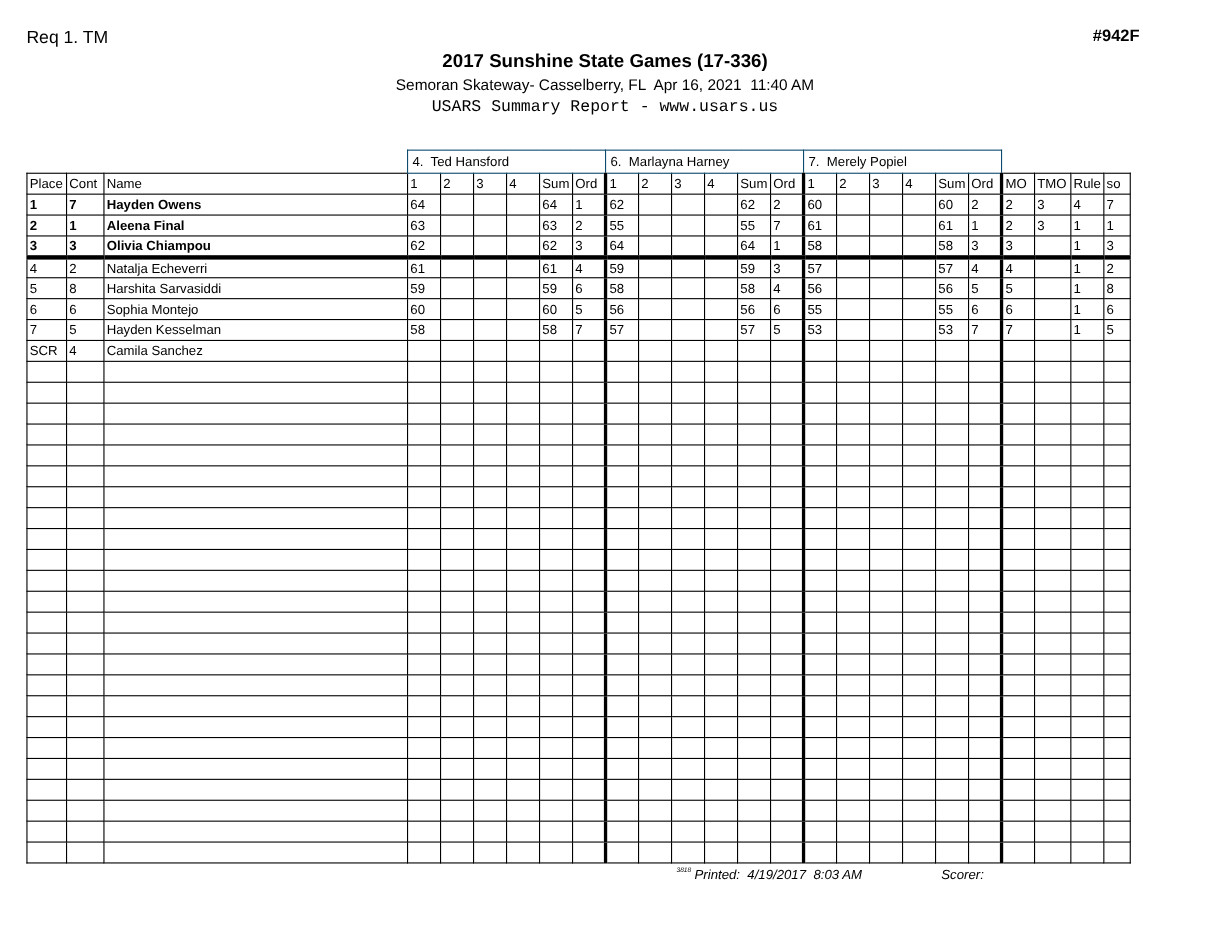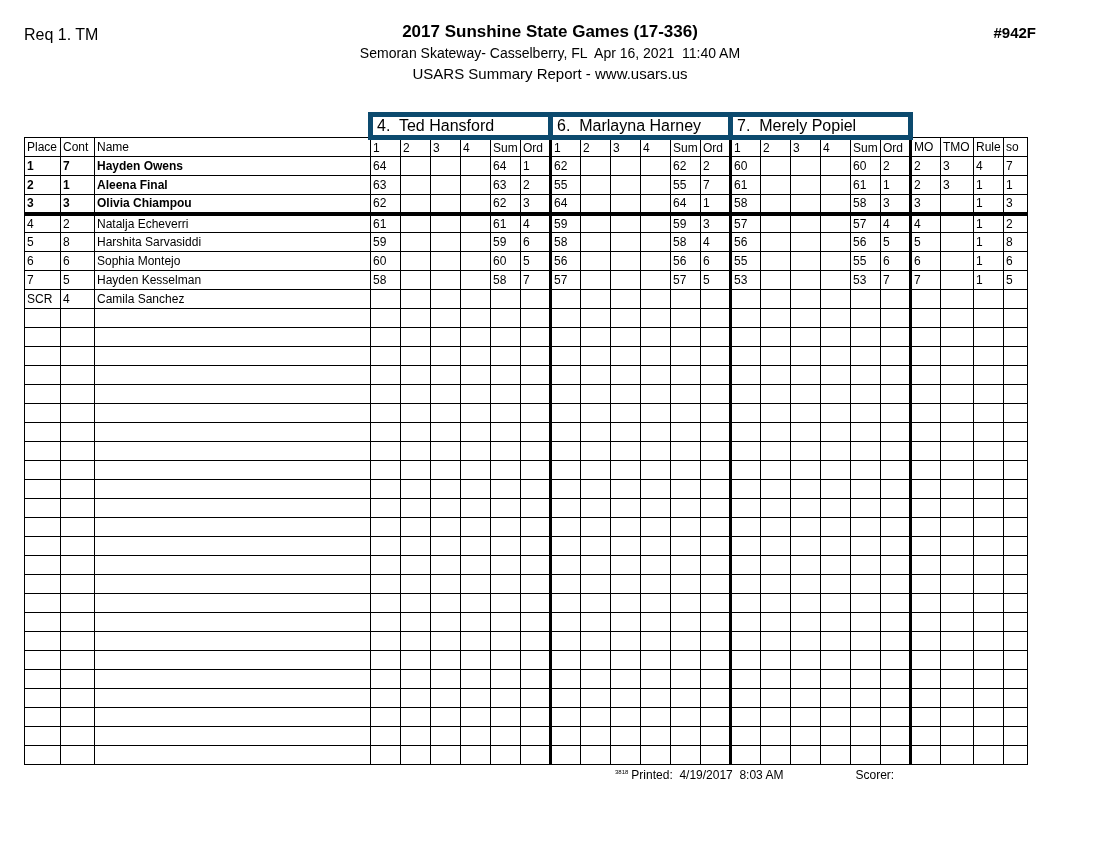--- a/index.html
+++ b/index.html
@@ -3,45 +3,45 @@
 <meta charset="utf-8">
 <style>
   * { margin:0; padding:0; box-sizing:border-box; }
   html,body { background:#fff; }
   body { font-family:"Liberation Sans", sans-serif; color:#000; }
   .page { position:relative; width:1100px; height:850px; background:#fff; overflow:hidden; }
 
   .req-label { position:absolute; left:24px; top:26px; font-size:16px; }
   .doc-number { position:absolute; right:64px; top:24px; font-size:15px; font-weight:bold;text-align:right; }
 
-  .header { text-align:center; padding-top:22px; }
+  .header { text-align:center; padding-top:22px;margin-top:24px; }
   .h-title  { font-size:17px; font-weight:bold; white-space:pre; }
   .h-sub    { font-size:14px; margin-top:3px; white-space:pre; }
   .h-event  { font-size:19px; font-weight:bold; margin-top:3px; }
-  .h-report { font-size:15px; margin-top:4px; }
+  .h-report { font-size:15px; margin-top:4px;font-family:Liberation Mono, monospace; }
 
   table.summary { border-collapse:collapse; margin:30px 0 0 24px; table-layout:fixed; }
   table.summary td, table.summary th {
     border:1px solid #000; font-size:12px; font-weight:normal; height:19px;
     padding:0 2px; text-align:left; overflow:hidden; white-space:nowrap;
   }
   tr.judge-row td { border:none; height:21px; }
-  tr.judge-row td.judge-box { border:5px solid #0c4a6e; font-size:16px; white-space:pre; padding-left:4px;margin-top:12px; }
+  tr.judge-row td.judge-box { border:1px solid #0c4a6e; font-size:12px; white-space:pre; padding-left:4px;margin-top:12px; }
 
   .thick-r { border-right:3px solid #000 !important; }
   tr.cut-row td { border-bottom:4px solid #000; }
 
   .hc { text-align:center; }
   .c-place { padding-left:4px; }
   .c-cont, .c-ord, .c-mo, .c-tmo, .c-rule, .c-so { text-align:center; }
   .c-score, .c-sum { padding-left:3px; }
   tbody .c-ord { font-weight:bold; }
   .bold-row .c-place, .bold-row .c-cont, .bold-row .c-name { font-weight:bold; }
 
-  .footer { display:flex; align-items:flex-start; margin:3px 0 0 615px; }
+  .footer { display:flex; align-items:flex-start; margin:3px 0 0 615px;font-style:italic; }
   .f-version { font-size:6px; margin-right:3px; padding-top:1px; }
   .f-printed { font-size:12px; white-space:pre; }
   .f-scorer  { font-size:12px; margin-left:72px; }
 </style>
 </head>
 <body>
 
 <div class="page">
 
   <div class="req-label">Req 1.  TM</div>

